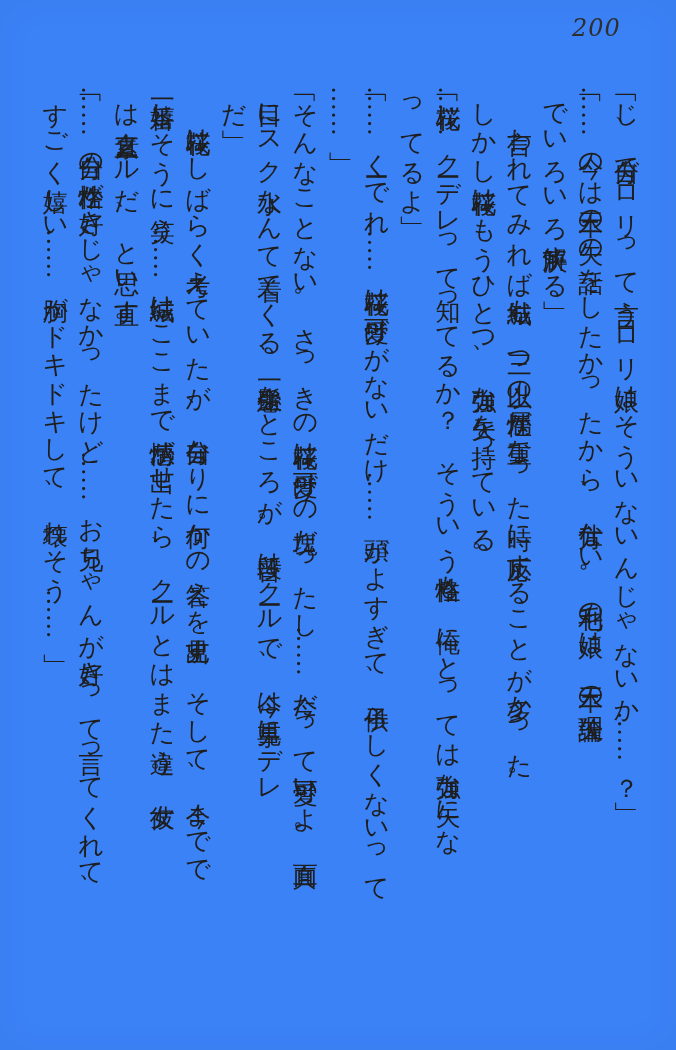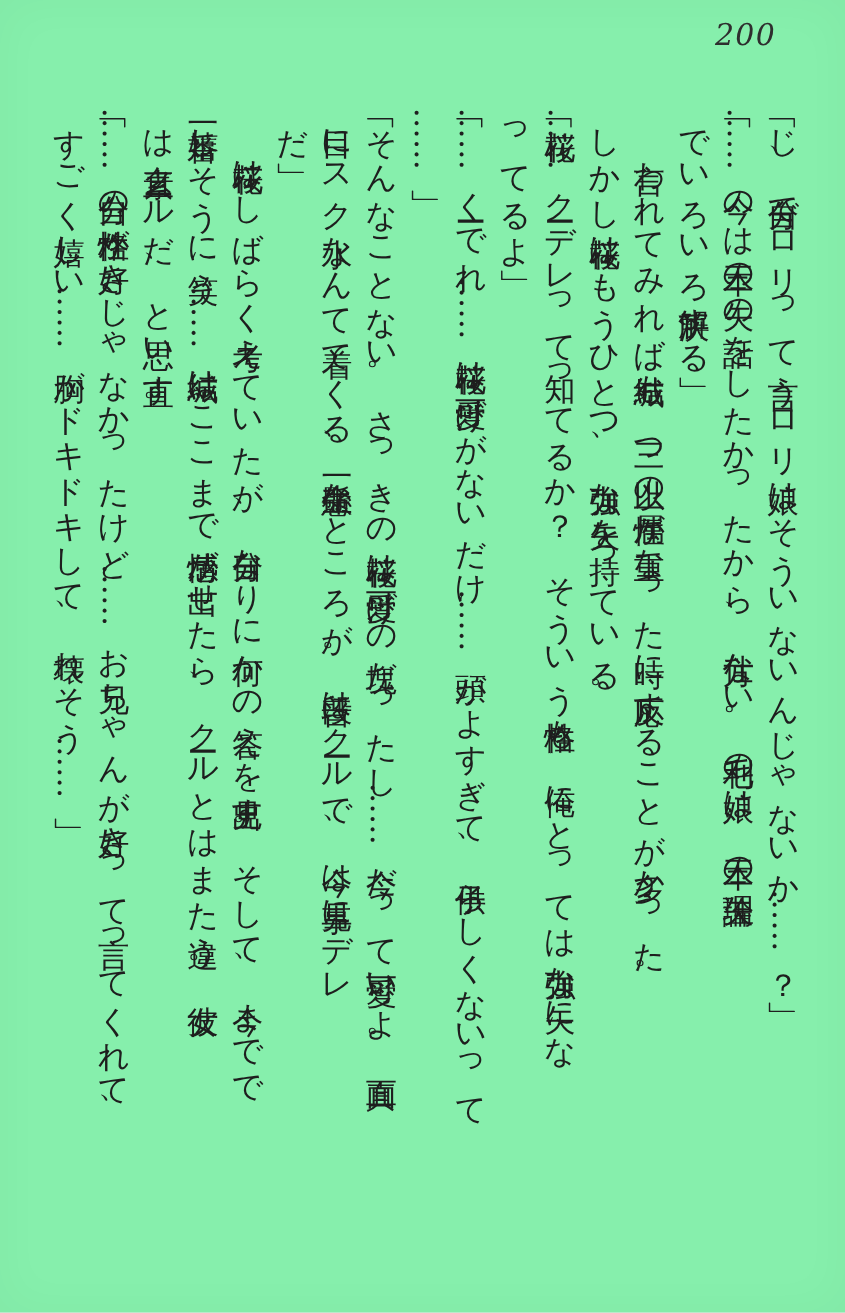--- a/index.html
+++ b/index.html
@@ -4,21 +4,21 @@
 <style>
   html, body {
     margin: 0;
     padding: 0;
     background: #e8e8e6;
   }
   .book-page {
     position: relative;
     width: 676px;
     height: 1050px;
-    background: #86efac;
+    background: #3b82f6;
     overflow: hidden;
     box-shadow: inset 0 0 40px rgba(0,0,0,0.03);
   }
   .page-number {
     position: absolute;
     top: 14px;
     left: 572px;
     font-family: "DejaVu Serif", "Liberation Serif", serif;
     font-style: italic;
     font-size: 24px;

